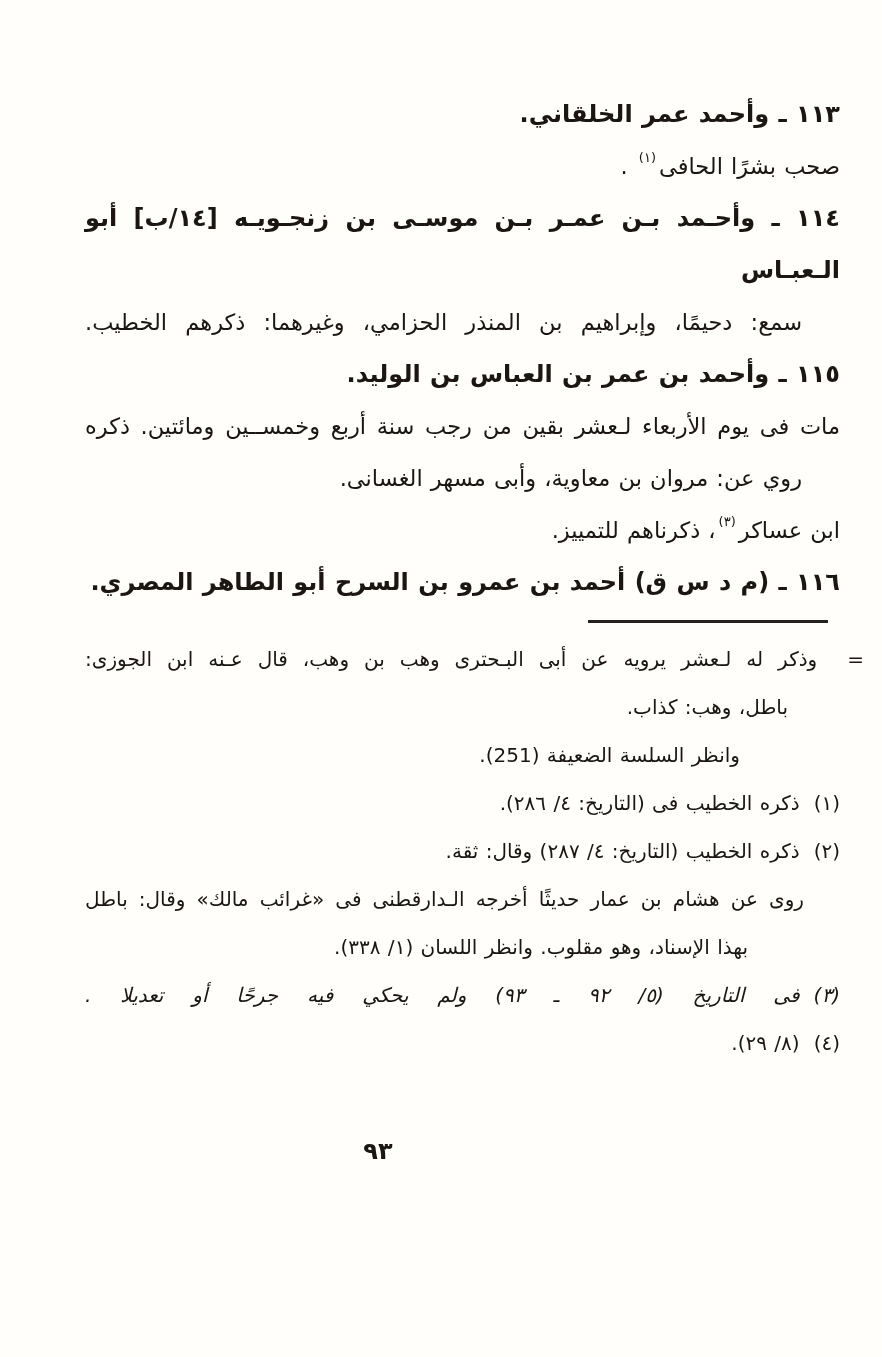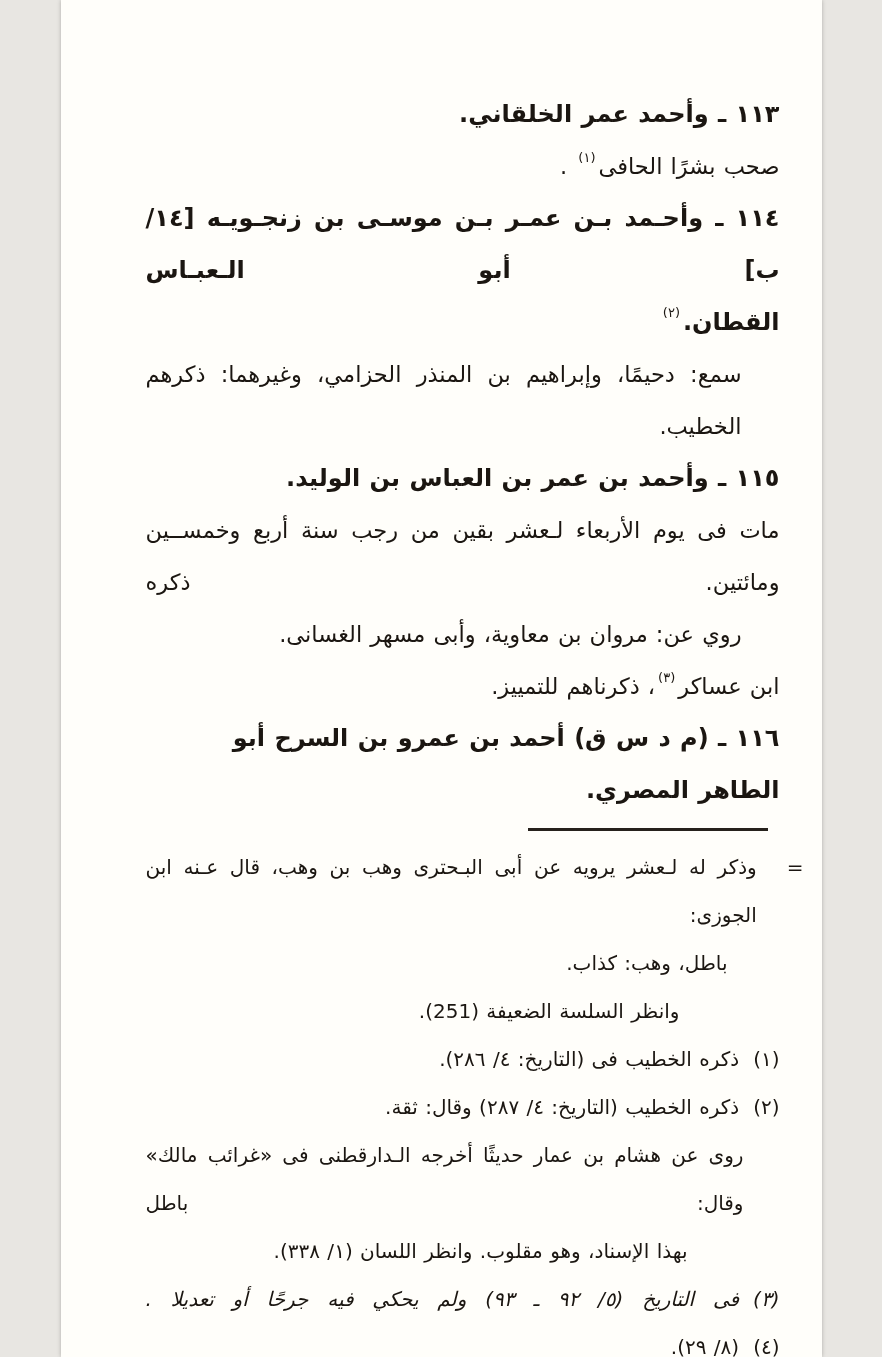--- a/index.html
+++ b/index.html
@@ -1,17 +1,17 @@
 <!DOCTYPE html>
 <html lang="ar" dir="rtl"><head>
 <meta charset="utf-8">
 <style>
   html,body{margin:0;padding:0;background:#e8e6e2;}
   .page{
-    width:761px;height:1357px;
+    width:882px;height:1357px;
     background:#fffefa;
     position:relative;
     margin:0 auto;
     direction:rtl;
     font-family:"DejaVu Sans",sans-serif;
     color:#1b1611;
     overflow:hidden;
     box-shadow:0 0 4px rgba(0,0,0,.25);
   }
   
@@ -82,23 +82,20 @@
     </p>
 
     <p class="bline">
       <span>صحب بشرًا الحافى</span><sup class="fnref">(١)</sup><span> .</span>
     </p>
 
     <p class="bline heading just">
       <span>١١٤ ـ وأحـمد بـن عمـر بـن موسـى بن زنجـويـه [١٤/ب] أبو الـعبـاس</span>
     </p>
 
-    <p class="bline heading">
-      <span>القطان.</span><sup class="fnref">(٢)</sup>
-    </p>
 
     <p class="bline indent just">
       <span>سمع: دحيمًا، وإبراهيم بن المنذر الحزامي، وغيرهما: ذكرهم الخطيب.</span>
     </p>
 
     <p class="bline heading">
       <span>١١٥ ـ وأحمد بن عمر بن العباس بن الوليد.</span>
     </p>
 
     <p class="bline just">

